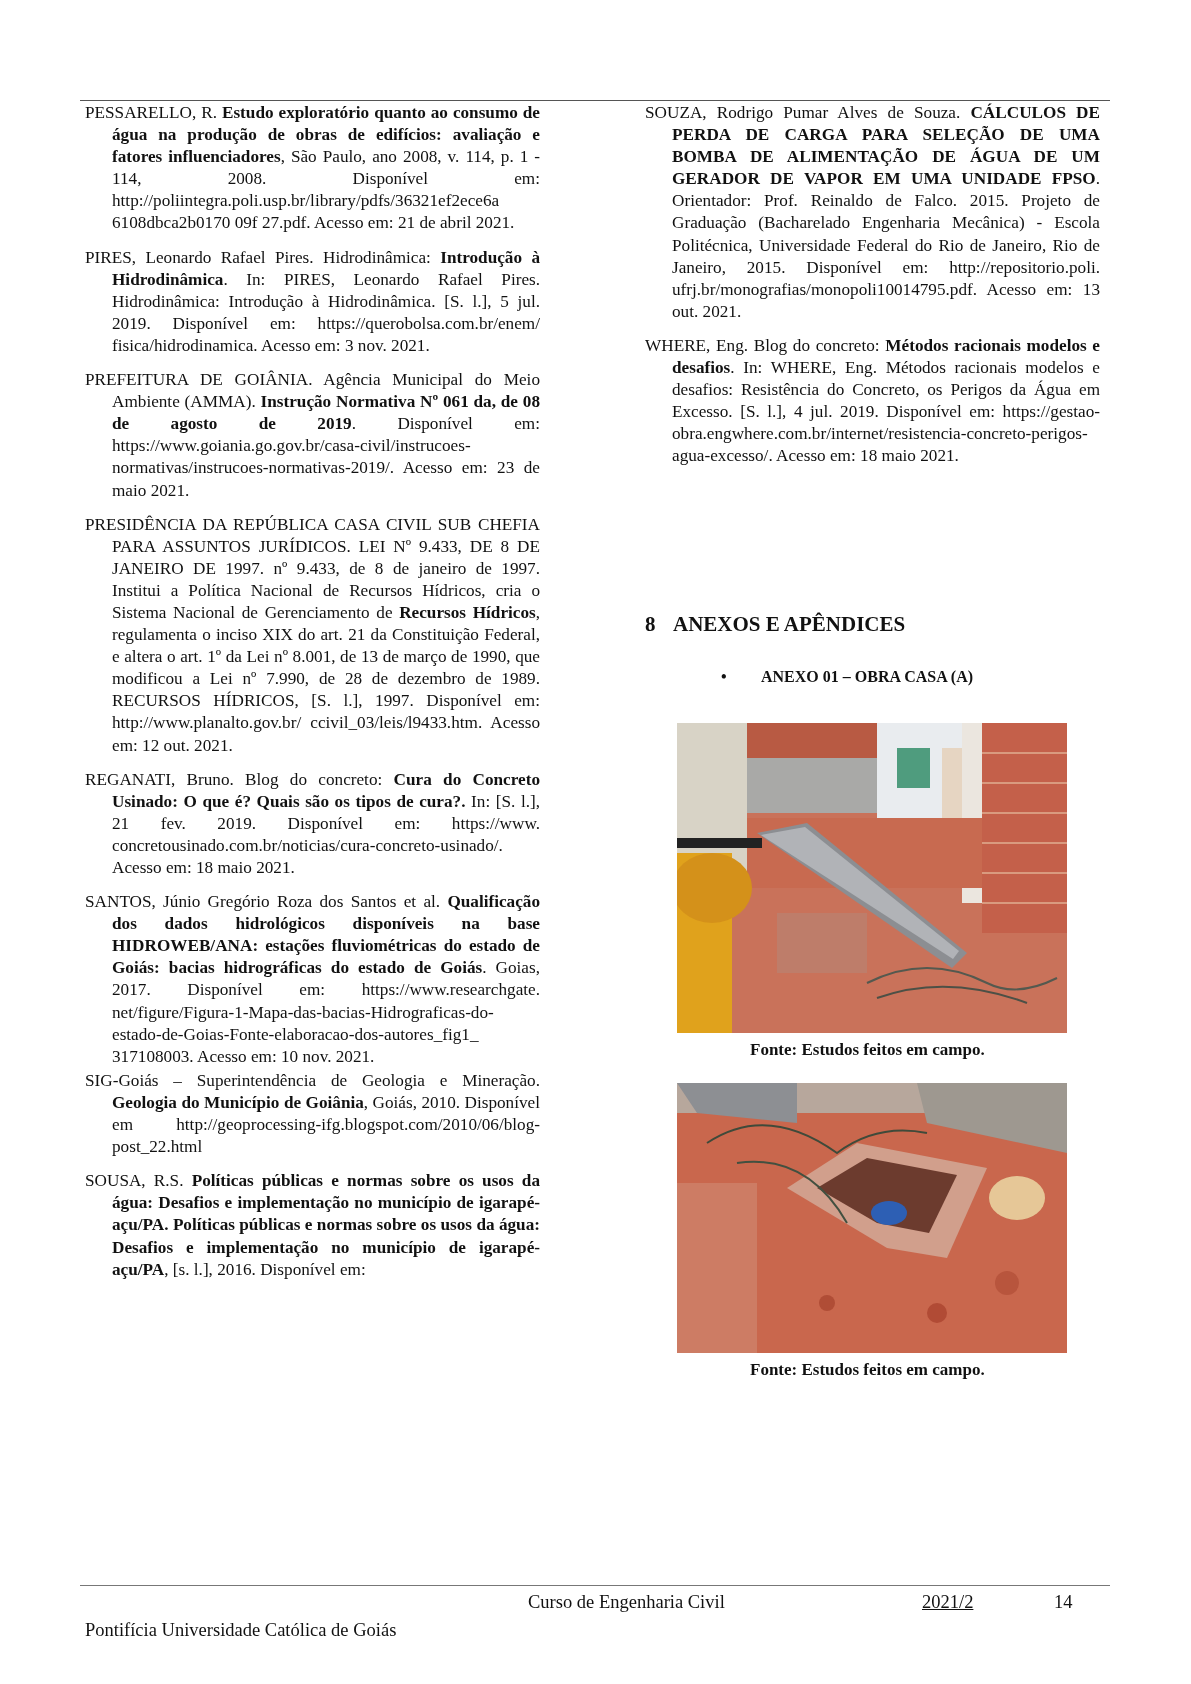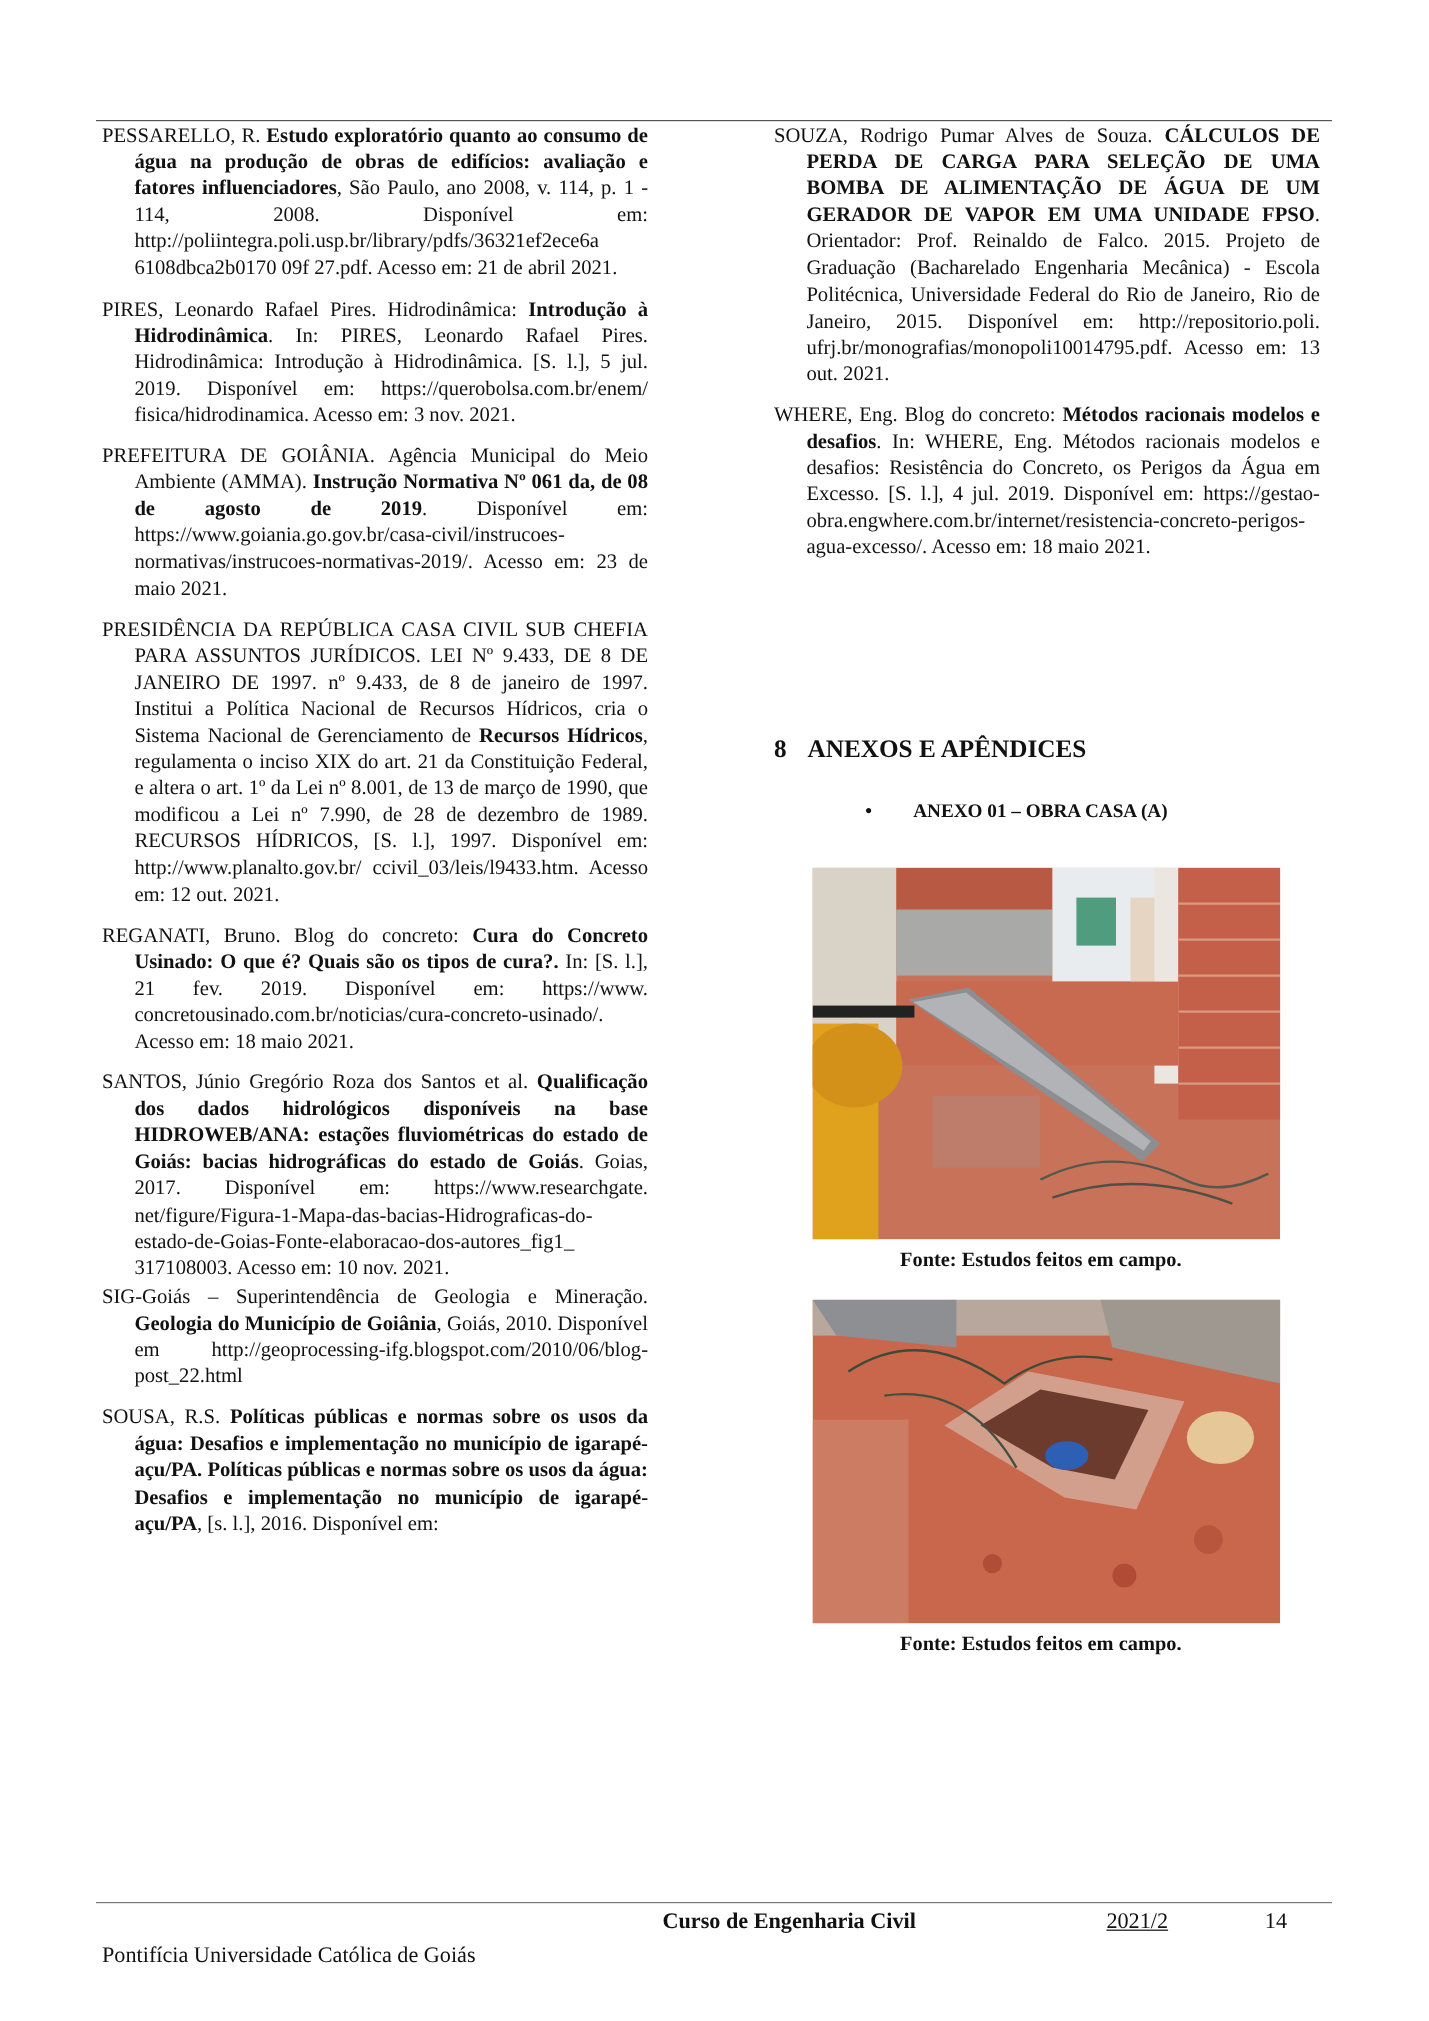--- a/index.html
+++ b/index.html
@@ -19,21 +19,21 @@
   .bullet .dot { display:inline-block; width:40px; }
   .photo { position:absolute; left:677px; width:390px; overflow:hidden; }
   .photo svg { display:block; width:100%; height:100%; }
   .photo1 { top:723px; height:310px; }
   .photo2 { top:1083px; height:270px; }
   .caption { position:absolute; left:677px; width:450px; text-align:left; font-size:17px; font-weight:bold; }
   .cap1 { top:1040px; left:750px; }
   .cap2 { top:1360px; left:750px; }
   .footline { position:absolute; left:80px; top:1585px; width:1030px; height:1px; background:#777; }
   .footer { position:absolute; top:1592px; font-size:18.5px; }
-  .f1 { left:85px;margin-top:28px; } .f2 { left:552px;font-weight:bold; } .f3 { left:922px;text-decoration:underline; } .f4 { left:1054px; }
+  .f1 { left:85px;margin-top:28px; } .f2 { left:528px; } .f3 { left:922px;text-decoration:underline; } .f4 { left:1054px; }
 </style>
 </head>
 <body>
 
 <div class="topline"></div>
 
 <div class="col left">
     <p class="ref"><span>PESSARELLO, R. </span><b>Estudo exploratório quanto ao consumo de água na produção de obras de edifícios: avaliação e fatores influenciadores</b><span>, São Paulo, ano 2008, v. 114, p. 1 - 114, 2008. Disponível em: http://poliintegra.poli.usp.br/library/pdfs/36321ef2ece6a 6108dbca2b0170 09f 27.pdf. Acesso em: 21 de abril 2021.</span></p>
     <p class="ref"><span>PIRES, Leonardo Rafael Pires. Hidrodinâmica: </span><b>Introdução à Hidrodinâmica</b><span>. In: PIRES, Leonardo Rafael Pires. Hidrodinâmica: Introdução à Hidrodinâmica. [S. l.], 5 jul. 2019. Disponível em: https://querobolsa.com.br/enem/ fisica/hidrodinamica. Acesso em: 3 nov. 2021.</span></p>
     <p class="ref"><span>PREFEITURA DE GOIÂNIA. Agência Municipal do Meio Ambiente (AMMA). </span><b>Instrução Normativa Nº 061 da, de 08 de agosto de 2019</b><span>. Disponível em: https://www.goiania.go.gov.br/casa-civil/instrucoes-normativas/instrucoes-normativas-2019/. Acesso em: 23 de maio 2021.</span></p>

